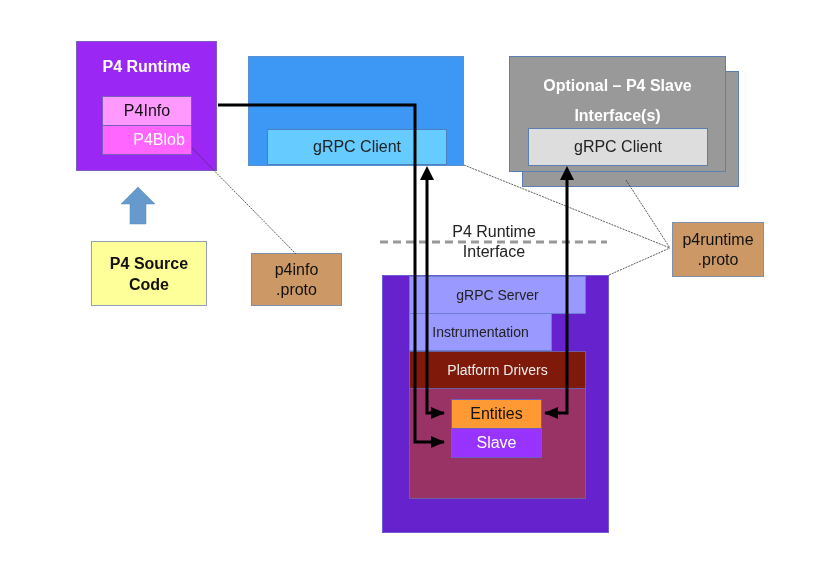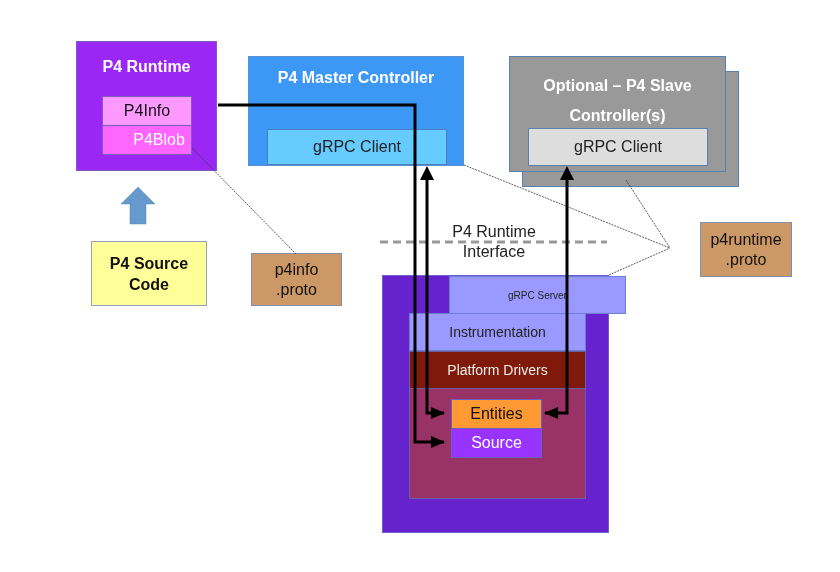--- a/index.html
+++ b/index.html
@@ -19,68 +19,67 @@
   </div>
   <div class="abs center" style="left:25px;top:54px;width:90px;height:30px;background:#ff99ff;border:1px solid #7a5fc0;color:#111;font-size:16px;">
     <span>P4Info</span>
   </div>
   <div class="abs center" style="left:25px;top:83px;width:90px;height:30px;background:#ff66ff;border:1px solid #7a5fc0;color:#fff;font-size:16px;padding-left:24px;">
     <span>P4Blob</span>
   </div>
 </div>
 
 <div class="abs" style="left:248px;top:56px;width:216px;height:110px;background:#3d98f5;border:1px solid #5a8fd0;">
-  <div class="abs bold center" style="left:0;top:8px;width:214px;height:26px;color:#fff;font-size:16px;">P4 Master Controller</div>
   <div class="abs center" style="left:18px;top:72px;width:180px;height:36px;background:#66ccff;border:1px solid #4a7fc0;color:#222;font-size:16px;">
     <span>gRPC Client</span>
   </div>
 </div>
 
 <div class="abs" style="left:522px;top:71px;width:217px;height:116px;background:#999999;border:1px solid #5a7fb0;"></div>
 <div class="abs" style="left:509px;top:56px;width:217px;height:116px;background:#999999;border:1px solid #5a7fb0;">
   <div class="abs bold center" style="left:0;top:22px;width:215px;height:44px;flex-direction:column;color:#fff;font-size:16px;line-height:20px;gap:10px;">
     <span>Optional – P4 Slave</span>
-    <span>Controller(s)</span>
+    <span>Interface(s)</span>
   </div>
   <div class="abs center" style="left:18px;top:71px;width:180px;height:38px;background:#dddddd;border:1px solid #5a7fb0;color:#222;font-size:16px;">
     <span>gRPC Client</span>
   </div>
 </div>
 
 <div class="abs center" style="left:91px;top:241px;width:116px;height:65px;background:#ffff99;border:1px solid #8fa0c0;flex-direction:column;font-size:16px;line-height:21px;font-weight:bold;color:#111;">
   <span>P4 Source</span>
   <span>Code</span>
 </div>
 
 <div class="abs center" style="left:251px;top:253px;width:91px;height:53px;background:#cc9966;border:1px solid #7f8fb0;flex-direction:column;font-size:16px;line-height:20px;color:#111;">
   <span>p4info</span>
   <span>.proto</span>
 </div>
 
-<div class="abs center" style="left:672px;top:222px;width:92px;height:55px;background:#cc9966;border:1px solid #7f8fb0;flex-direction:column;font-size:16px;line-height:20px;color:#111;margin-left:28px;">
+<div class="abs center" style="left:672px;top:222px;width:92px;height:55px;background:#cc9966;border:1px solid #7f8fb0;flex-direction:column;font-size:16px;line-height:20px;color:#111;">
   <span>p4runtime</span>
   <span>.proto</span>
 </div>
 
 <div class="abs" style="left:382px;top:275px;width:227px;height:258px;background:#6622cc;border:1px solid #6a5fd0;">
-  <div class="abs center" style="left:26px;top:0;width:177px;height:38px;background:#9999ff;border:1px solid #6a7fd0;color:#222;font-size:10px;margin-left:40px;">
+  <div class="abs center" style="left:26px;top:0;width:177px;height:38px;background:#9999ff;border:1px solid #6a7fd0;color:#222;font-size:14px;">
     <span>gRPC Server</span>
   </div>
-  <div class="abs center" style="left:26px;top:37px;width:177px;height:38px;background:#9999ff;border:1px solid #6a7fd0;color:#222;font-size:14px;">
+  <div class="abs center" style="left:26px;top:37px;width:143px;height:38px;background:#9999ff;border:1px solid #6a7fd0;color:#222;font-size:14px;">
     <span>Instrumentation</span>
   </div>
   <div class="abs center" style="left:26px;top:75px;width:177px;height:38px;background:#7f1a0a;border:1px solid #6a5fa0;color:#eee;font-size:14px;">
     <span>Platform Drivers</span>
   </div>
   <div class="abs" style="left:26px;top:112px;width:177px;height:111px;background:#993366;border:1px solid #6a5fa0;"></div>
   <div class="abs center" style="left:68px;top:123px;width:91px;height:30px;background:#ff9933;border:1px solid #6a5fc0;color:#111;font-size:16px;align-items:center;">
     <span>Entities</span>
   </div>
   <div class="abs center" style="left:68px;top:152px;width:91px;height:30px;background:#9933ff;border:1px solid #6a5fc0;color:#fff;font-size:16px;">
-    <span>Source</span>
+    <span>Slave</span>
   </div>
 </div>
 
 <div class="abs center" style="left:424px;top:221px;width:140px;height:42px;flex-direction:column;font-size:16px;line-height:20px;color:#222;">
   <span>P4 Runtime</span>
   <span>Interface</span>
 </div>
 
 <svg class="overlay" width="840" height="572">
   <defs>

